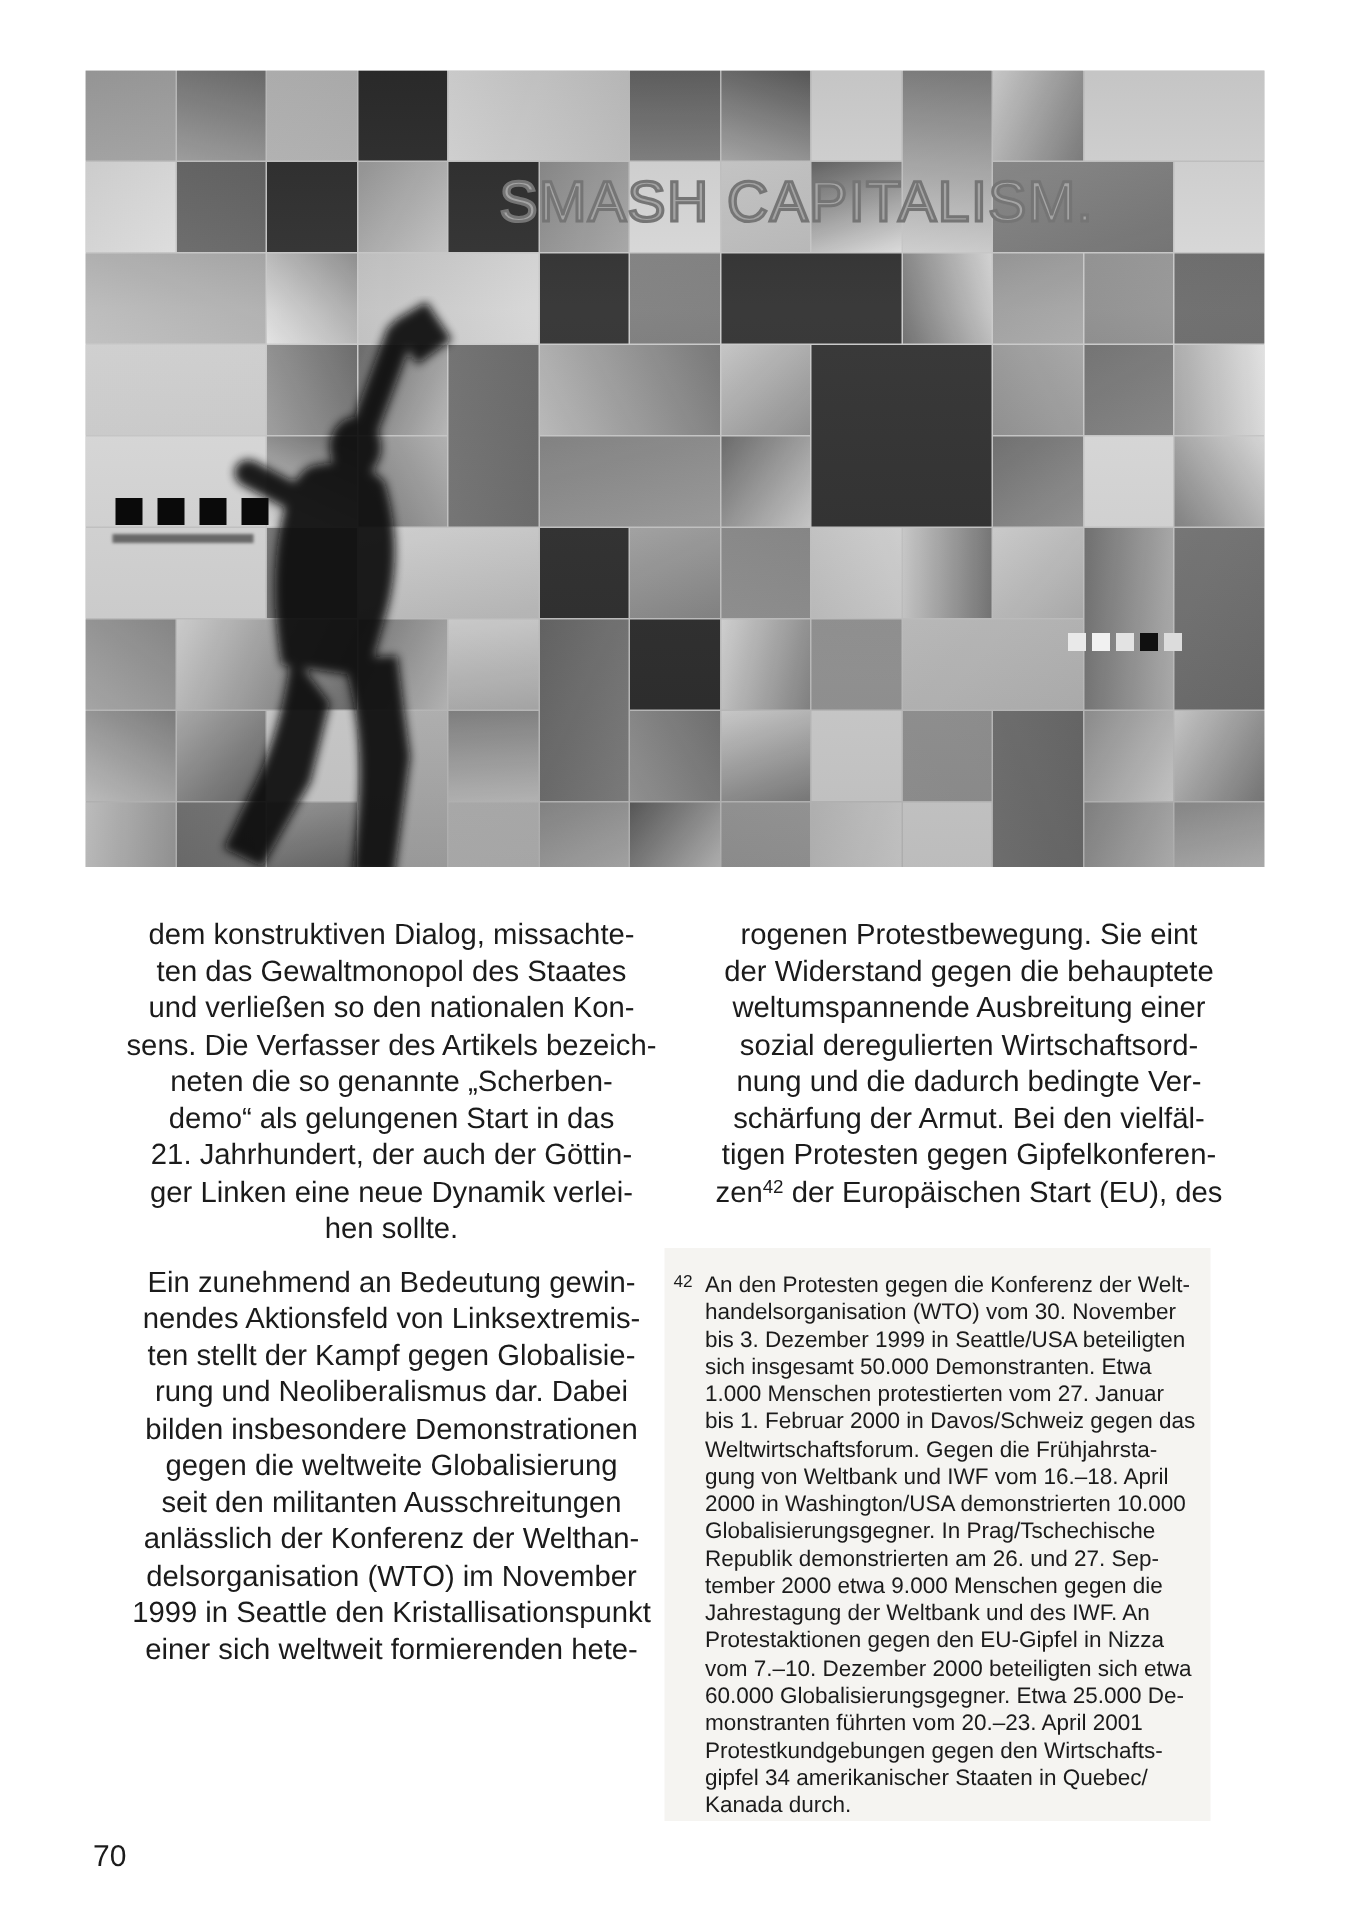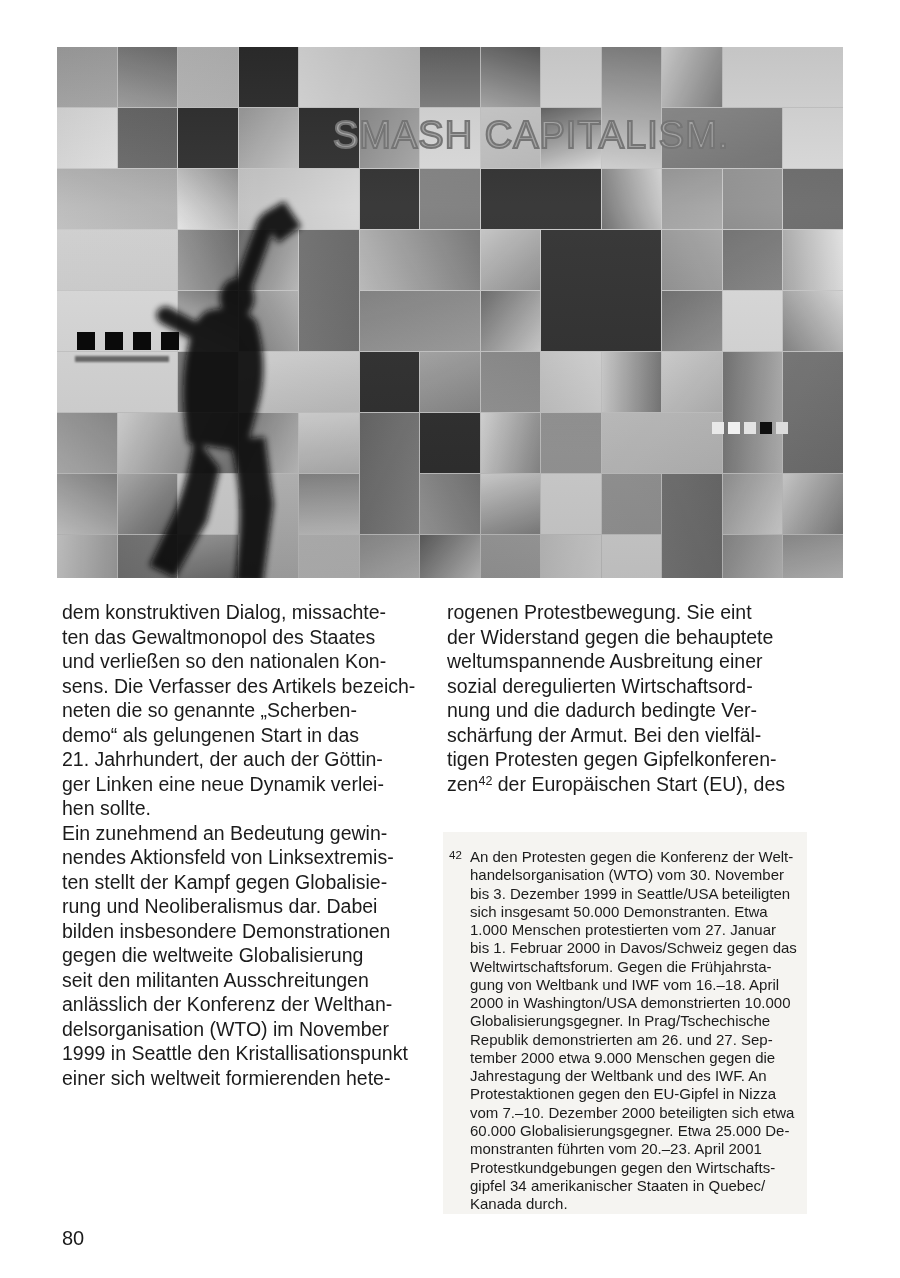--- a/index.html
+++ b/index.html
@@ -29,21 +29,21 @@
   .mini-squares span:nth-child(2){background:#f1f1f1;}
   .mini-squares span:nth-child(3){background:#e3e3e3;}
   .mini-squares span:nth-child(4){background:#101010;}
   .mini-squares span:nth-child(5){background:#dcdcdc;}
 
   
   .lines{white-space:pre-line;}
   .col{position:absolute;top:600px;width:398px;font-size:19.5px;line-height:24.5px;}
   .col-left{left:62px;}
   .col-right{left:447px;}
-  .col p{margin:0;}
+  .col p{margin:11px;text-align:center;}
   .body-block{margin:0;}
   .heading{margin:36px 0 0 0;font-size:19.5px;line-height:24.5px;font-weight:700;}
   .para2{margin-top:14px;}
   sup.ref{font-size:12.5px;line-height:0;vertical-align:6px;}
 
   
   .footnote-box{position:absolute;left:443px;top:832px;width:364px;height:382px;
                 background:#f5f4f1;}
   .fn-inner{display:flex;padding:16px 6px 0 6px;}
   .fn-marker{flex:0 0 21px;font-size:11.5px;padding-top:1px;color:#1b1b1b;}
@@ -241,14 +241,14 @@
 Protestaktionen gegen den EU-Gipfel in Nizza
 vom 7.–10. Dezember 2000 beteiligten sich etwa
 60.000 Globalisierungsgegner. Etwa 25.000 De-
 monstranten führten vom 20.–23. April 2001
 Protestkundgebungen gegen den Wirtschafts-
 gipfel 34 amerikanischer Staaten in Quebec/
 Kanada durch.</div>
     </div>
   </div>
 
-  <div class="page-number">80</div>
+  <div class="page-number">70</div>
 </div>
 
 </body></html>

